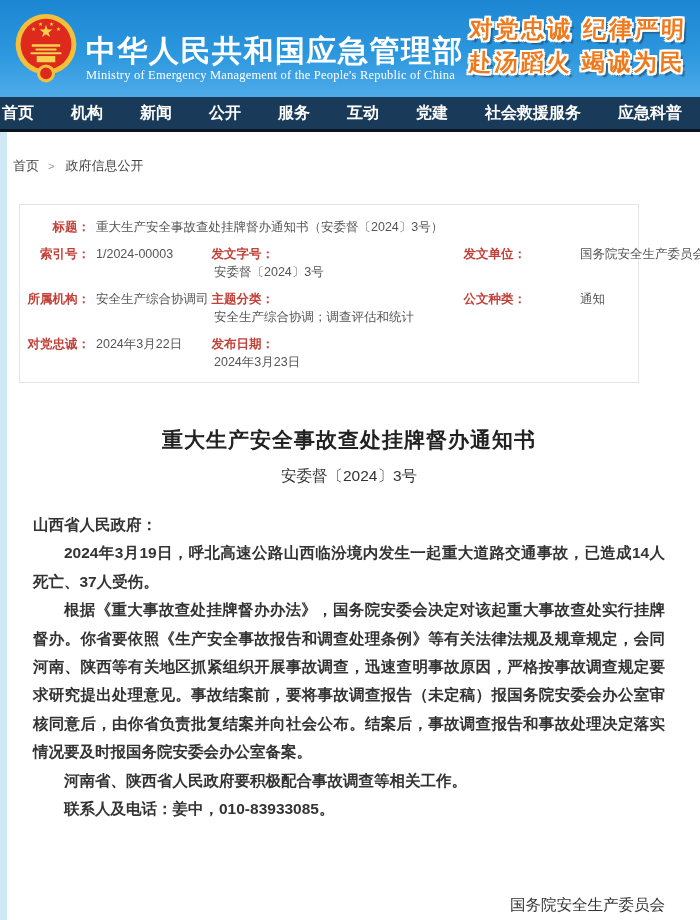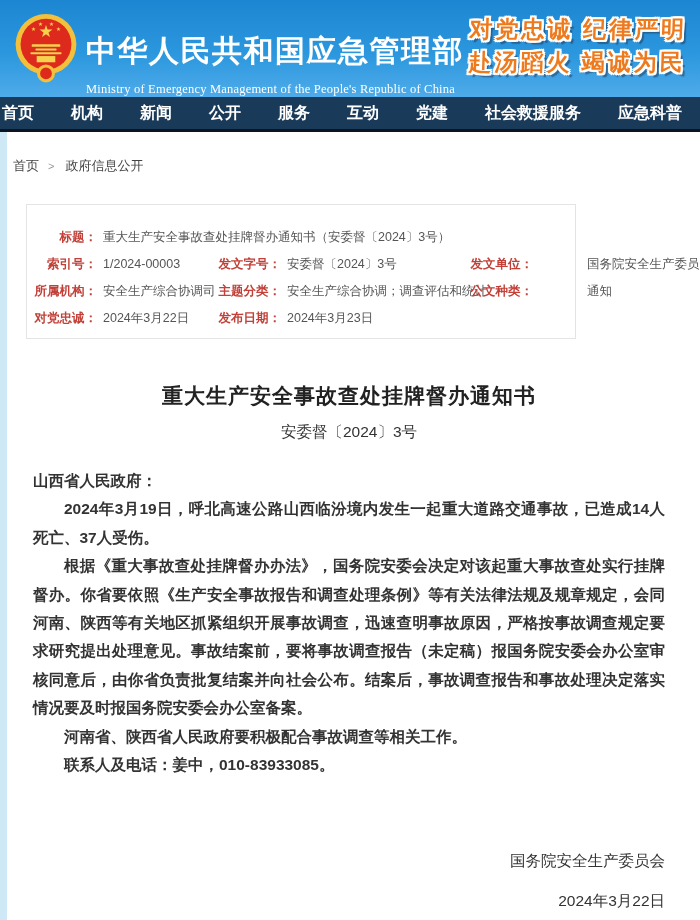--- a/index.html
+++ b/index.html
@@ -8,21 +8,21 @@
     font-family:"Liberation Sans","DejaVu Sans",sans-serif;
   }
   
   .header{
     position:relative;height:97px;
     background:linear-gradient(180deg,#1d86d2 0%,#2b97de 55%,#4fabe9 100%);
   }
   .emblem{position:absolute;left:15px;top:13px;width:62px;height:70px;}
   .header-titles{position:absolute;left:86px;top:34px;color:#fff;}
   .cn-title{font-size:30px;font-weight:bold;letter-spacing:1.5px;line-height:34px;white-space:nowrap;}
-  .en-title{font-family:"Liberation Serif","DejaVu Serif",serif;font-size:12.5px;margin-top:14px;letter-spacing:.2px;white-space:nowrap;}
+  .en-title{font-family:"Liberation Serif","DejaVu Serif",serif;font-size:12.5px;margin-top:0;letter-spacing:.2px;white-space:nowrap;}
   .slogan{
     position:absolute;right:14px;top:13px;text-align:center;
     font-weight:bold;font-size:23px;letter-spacing:3px;line-height:33px;color:#ee7a1e;white-space:nowrap;
     text-shadow:-2px -2px 0 #fff,2px -2px 0 #fff,-2px 2px 0 #fff,2px 2px 0 #fff,
                  0 -2px 0 #fff,0 2px 0 #fff,-2px 0 0 #fff,2px 0 0 #fff,
                  4px 4px 1px rgba(35,48,70,.5);
     transform:skewX(-2deg);
   }
   
   .nav{
@@ -32,28 +32,28 @@
   .nav-item{color:#fff;font-weight:bold;font-size:16px;white-space:nowrap;cursor:pointer;}
   
   .left-strip{position:absolute;left:0;top:132px;width:7px;height:788px;background:#cfe8f6;}
   .breadcrumb{
     display:flex;align-items:center;padding:25px 0 0 13px;font-size:13px;color:#444;
   }
   .breadcrumb .crumb{cursor:pointer;}
   .breadcrumb .sep{color:#999;font-size:11px;margin:0 11px 0 9px;}
   
   .meta-box{
-    box-sizing:border-box;margin:29px 0 0 26px;width:550px;
-    border:1px solid #e4e4e4;background:#fff;padding:23px 0 11px;font-size:12.5px;
+    box-sizing:border-box;margin:29px 0 0 19px;width:620px;
+    border:1px solid #e4e4e4;background:#fff;padding:13px 0 11px;font-size:12.5px;
   }
   .m-row{display:flex;margin-bottom:9px;line-height:18px;}
   .m-row:last-child{margin-bottom:0;}
   .m-cell{display:flex;flex:0 0 auto;}
   .m-cell.c1{width:188px;}
-  .m-cell.c2{width:252px;}
+  .m-cell.c2{width:252px;flex-direction:column;}
   .m-cell.c3{flex:1 1 auto;gap:48px;}
   .m-cell.full{flex:1 1 auto;}
   .m-label{flex:0 0 auto;font-weight:bold;color:#c24038;text-align:right;white-space:nowrap;}
   .c1 .m-label,.full-label{width:70px;}
   .c2 .m-label{width:66px;}
   .c3 .m-label{width:66px;}
   .m-value{color:#555;padding-left:6px;white-space:nowrap;}
   
   .doc{padding:0 35px 0 33px;}
   .doc-title{margin-top:42px;text-align:center;font-size:21px;font-weight:bold;color:#222;letter-spacing:1px;line-height:30px;}

